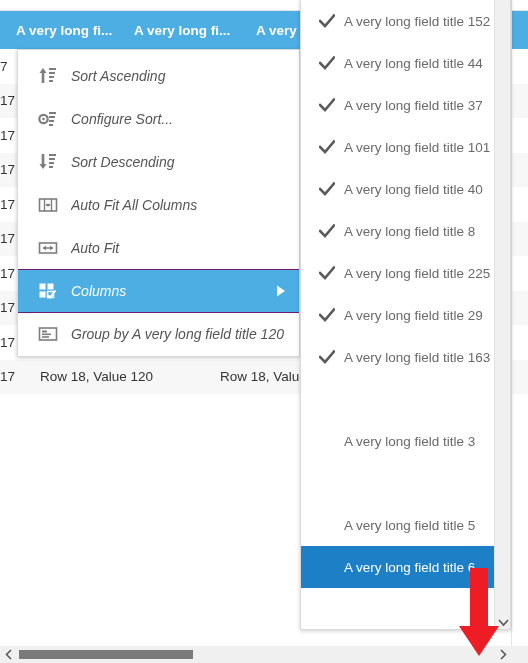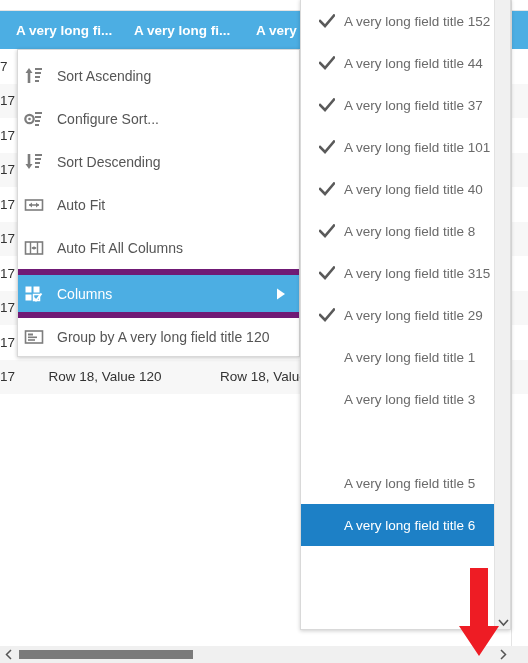--- a/index.html
+++ b/index.html
@@ -73,21 +73,21 @@
     color: #333333;
     white-space: nowrap;
   }
   .grow.alt { background: #f7f7f7; }
   .grow .gcell {
     flex: 0 0 auto;
     overflow: hidden;
     padding-left: 6px;
   }
   .gcell.k0 { width: 34px; padding-left: 0; text-align: left; }
-  .gcell.k1 { width: 136px; text-align: center; }
+  .gcell.k1 { width: 136px; }
   .gcell.k2 { width: 136px; margin-left: 44px; }
   .gcell.k3 { width: 136px; }
 
   
   .grid-hscroll {
     position: absolute;
     left: 0; bottom: 0;
     width: 528px; height: 17px;
     background: #f0f0f0;
     border-top: 1px solid #d6d6d6;
@@ -102,31 +102,32 @@
     border: 1px solid #d9d9d9;
     box-shadow: 0 1px 4px rgba(0,0,0,0.22);
     padding: 4px 0 1px 0;
     z-index: 20;
   }
   .ctx-item {
     position: relative;
     display: flex;
     align-items: center;
     height: 43px;
-    padding-left: 5px;
+    padding-left: 19px;
     font-size: 14px;
     color: #555555;
     cursor: default;
     white-space: nowrap;
+    font-style: italic;
   }
   .ctx-item.selected {
     background: #4caee3;
     color: #ffffff;
   }
-  .ctx-item.sep-top { border-top: 6px solid #701a75; }
+  .ctx-item.sep-top { border-top: 1px solid #701a75; }
   .ctx-ico {
     width: 22px; height: 22px;
     margin-right: 12px;
     flex: 0 0 22px;
     display: flex;
     align-items: center;
     justify-content: center;
   }
   .ctx-label { flex: 1 1 auto; overflow: hidden; text-overflow: ellipsis; }
   .ctx-arrow {
@@ -361,41 +362,41 @@
             <rect x="11" y="6" width="6" height="2" fill="#7d7d7d"></rect>
             <rect x="11" y="10" width="5" height="2" fill="#7d7d7d"></rect>
             <rect x="11" y="14" width="4" height="2" fill="#7d7d7d"></rect>
           </svg>
         </span>
         <span class="ctx-label">Sort Descending</span>
       </div>
       <div class="ctx-item">
         <span class="ctx-ico">
           <svg width="20" height="20" viewBox="0 0 20 20">
-            <rect x="1.5" y="5" width="17" height="10" fill="none" stroke="#7d7d7d" stroke-width="1.6"></rect>
-            <line x1="5" y1="10" x2="15" y2="10" stroke="#7d7d7d" stroke-width="1.5"></line>
-            <polygon points="5,10 8,7.5 8,12.5" fill="#7d7d7d"></polygon>
-            <polygon points="15,10 12,7.5 12,12.5" fill="#7d7d7d"></polygon>
-          </svg>
-        </span>
-        <span class="ctx-label">Auto Fit</span>
-      </div>
-      <div class="ctx-item">
-        <span class="ctx-ico">
-          <svg width="20" height="20" viewBox="0 0 20 20">
             <rect x="1.5" y="4" width="17" height="12" fill="none" stroke="#7d7d7d" stroke-width="1.6"></rect>
             <line x1="6.5" y1="4" x2="6.5" y2="16" stroke="#7d7d7d" stroke-width="1.4"></line>
             <line x1="13.5" y1="4" x2="13.5" y2="16" stroke="#7d7d7d" stroke-width="1.4"></line>
             <line x1="7.8" y1="10" x2="12.2" y2="10" stroke="#7d7d7d" stroke-width="1.5"></line>
             <polygon points="7.8,10 10,8.2 10,11.8" fill="#7d7d7d"></polygon>
             <polygon points="12.2,10 10,8.2 10,11.8" fill="#7d7d7d"></polygon>
           </svg>
         </span>
         <span class="ctx-label">Auto Fit All Columns</span>
       </div>
+      <div class="ctx-item">
+        <span class="ctx-ico">
+          <svg width="20" height="20" viewBox="0 0 20 20">
+            <rect x="1.5" y="5" width="17" height="10" fill="none" stroke="#7d7d7d" stroke-width="1.6"></rect>
+            <line x1="5" y1="10" x2="15" y2="10" stroke="#7d7d7d" stroke-width="1.5"></line>
+            <polygon points="5,10 8,7.5 8,12.5" fill="#7d7d7d"></polygon>
+            <polygon points="15,10 12,7.5 12,12.5" fill="#7d7d7d"></polygon>
+          </svg>
+        </span>
+        <span class="ctx-label">Auto Fit</span>
+      </div>
       <div class="ctx-item selected sep-top">
         <span class="ctx-ico">
           <svg width="20" height="20" viewBox="0 0 20 20">
             <rect x="1.5" y="2.5" width="6" height="6" fill="#ffffff"></rect>
             <rect x="9.5" y="2.5" width="6" height="6" fill="#ffffff"></rect>
             <rect x="1.5" y="10.5" width="6" height="6" fill="#ffffff"></rect>
             <rect x="9.5" y="10.5" width="6" height="6" fill="none" stroke="#ffffff" stroke-width="1.5"></rect>
             <polyline points="9.8,13.8 12,16.5 17.5,9.5" fill="none" stroke="#ffffff" stroke-width="2"></polyline>
           </svg>
         </span>
@@ -468,33 +469,40 @@
             </svg>
           </span>
           <span class="sub-label">A very long field title 8</span>
         </div>
         <div class="sub-item">
           <span class="sub-check">
             <svg width="16" height="14" viewBox="0 0 16 14">
               <polyline points="1,7 6,12 15,1.5" fill="none" stroke="#5a5a5a" stroke-width="2.6" stroke-linecap="square"></polyline>
             </svg>
           </span>
-          <span class="sub-label">A very long field title 315</span>
+          <span class="sub-label">A very long field title 225</span>
         </div>
         <div class="sub-item">
           <span class="sub-check">
             <svg width="16" height="14" viewBox="0 0 16 14">
               <polyline points="1,7 6,12 15,1.5" fill="none" stroke="#5a5a5a" stroke-width="2.6" stroke-linecap="square"></polyline>
             </svg>
           </span>
           <span class="sub-label">A very long field title 29</span>
         </div>
         <div class="sub-item">
+          <span class="sub-check">
+            <svg width="16" height="14" viewBox="0 0 16 14">
+              <polyline points="1,7 6,12 15,1.5" fill="none" stroke="#5a5a5a" stroke-width="2.6" stroke-linecap="square"></polyline>
+            </svg>
+          </span>
+          <span class="sub-label">A very long field title 163</span>
+        </div>
+        <div class="sub-item">
           <span class="sub-check"></span>
-          <span class="sub-label">A very long field title 1</span>
         </div>
         <div class="sub-item">
           <span class="sub-check"></span>
           <span class="sub-label">A very long field title 3</span>
         </div>
         <div class="sub-item">
           <span class="sub-check"></span>
         </div>
         <div class="sub-item">
           <span class="sub-check"></span>

